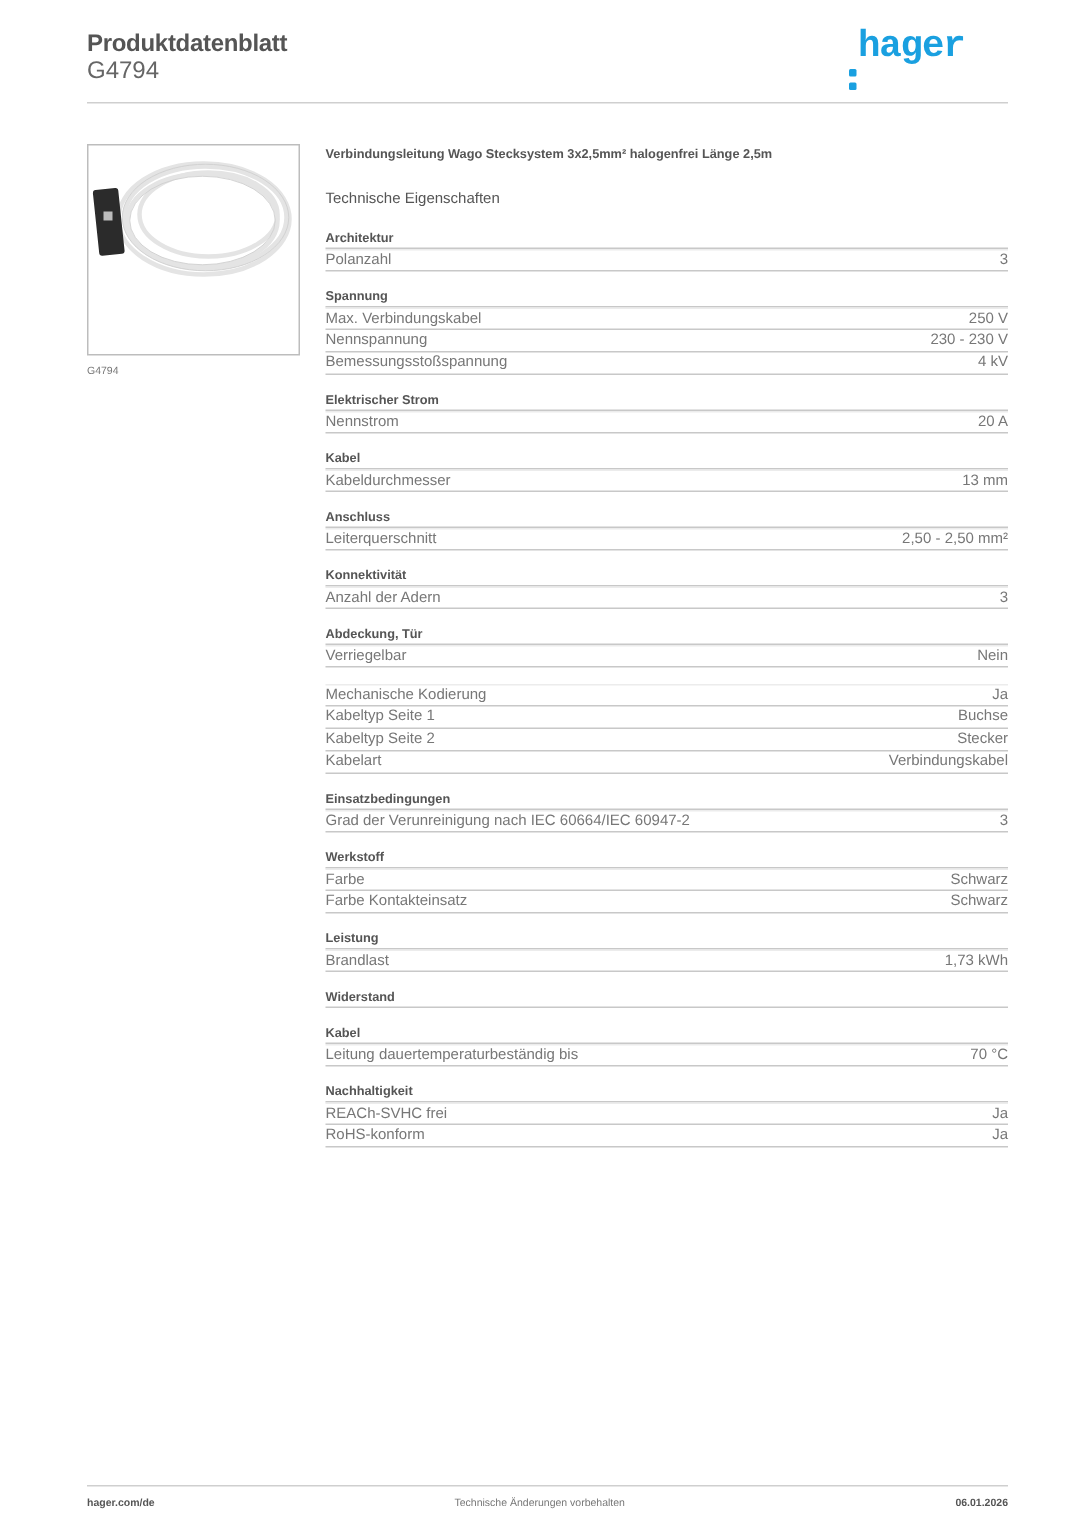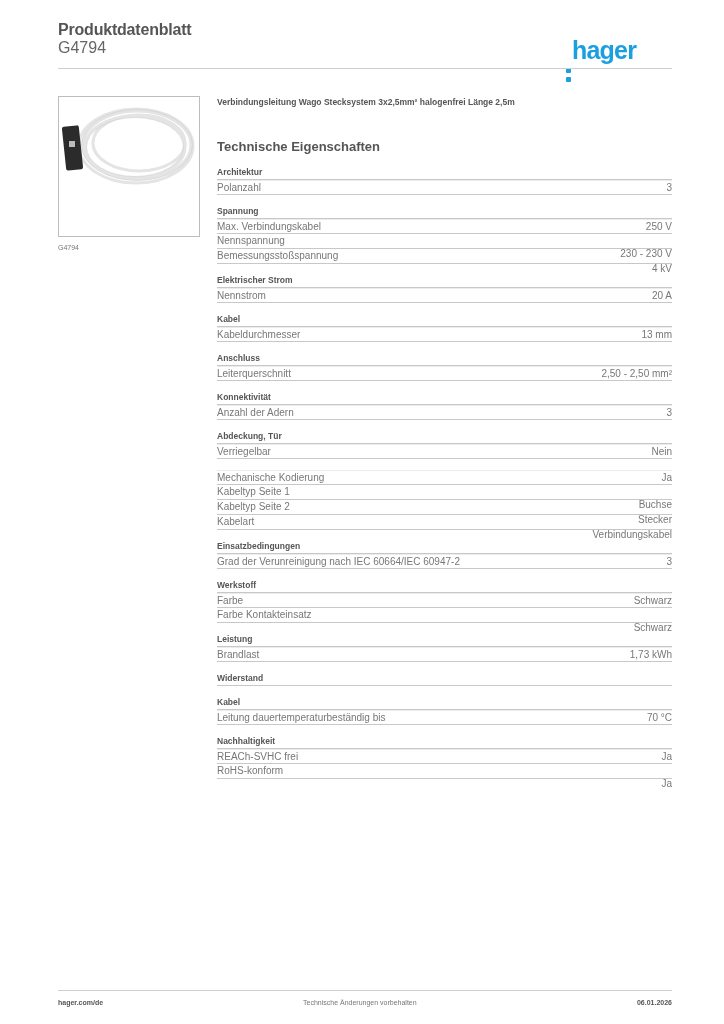--- a/index.html
+++ b/index.html
@@ -11,54 +11,53 @@
     position: absolute; left: 58px; top: 21px;
     font-size: 16px; font-weight: bold; color: #555; letter-spacing: -0.2px;
   }
   .header-sub {
     position: absolute; left: 58px; top: 39px;
     font-size: 16px; color: #666;
   }
   .logo {
     position: absolute; left: 566px; top: 16px;
     font-size: 25px; font-weight: bold; color: #1aa0e0; letter-spacing: -0.8px;
-    font-family: Liberation Sans, sans-serif;
-    margin-top: 20px;
+    font-family: Liberation Mono, monospace;
   }
   .logo .colon { display:inline-block; width: 6px; position: relative; }
   .logo .colon::before, .logo .colon::after {
     content:""; position:absolute; left:0; width:5px; height:5px; background:#1aa0e0; border-radius:1px;
   }
   .logo .colon::before { top: 9px; }
   .logo .colon::after { top: 18px; }
   .top-rule {
     position: absolute; left: 58px; top: 68px; width: 614px; height: 1px; background: #cfcfcf;
   }
   .image-box {
     position: absolute; left: 58px; top: 96px; width: 142px; height: 141px;
     border: 1px solid #bdbdbd; box-sizing: border-box; background: #fff;
   }
   .image-caption {
     position: absolute; left: 58px; top: 244px; font-size: 7px; color: #777;
   }
   .content { position: absolute; left: 217px; top: 96px; width: 455px; }
   .product-desc { font-size: 8.5px; font-weight: bold; color: #555; height: 14px; line-height: 12px; }
-  .tech-title { font-size: 13px; font-weight: bold; color: #555; margin-top: 31px; height: 14px; line-height: 12px; }
+  .tech-title { font-size: 10px; font-weight: normal; color: #555; margin-top: 17px; height: 14px; line-height: 12px; }
   .section { margin-top: 11px; }
   .section:first-of-type { margin-top: 12px; }
   .sec-head {
     font-size: 8.5px; font-weight: bold; color: #555; line-height: 11px; height: 11px;
     border-bottom: 1px solid #c8c8c8; padding-bottom: 1px;
   }
   .row {
     display: flex; justify-content: space-between; font-size: 10px; color: #777;
     height: 13px; line-height: 13px; border-bottom: 1px solid #c8c8c8;
     border-top: 1px solid #ececec;
   }
-  .row + .row { border-top: none; height: 14px; flex-direction: column; }
+  .row + .row { border-top: none; height: 14px; }
   .row .v { text-align: right; }
   .bottom-rule { position: absolute; left: 58px; top: 990px; width: 614px; height: 1px; background: #cfcfcf; }
   .footer { position: absolute; left: 58px; top: 999px; width: 614px; font-size: 7px; color: #666; }
   .footer .l { position: absolute; left: 0; font-weight: bold; color:#555; }
   .footer .c { position: absolute; left: 245px; color: #777; }
   .footer .r { position: absolute; right: 0; font-weight: bold; color:#555; }
 </style>
 </head>
 <body>
 

